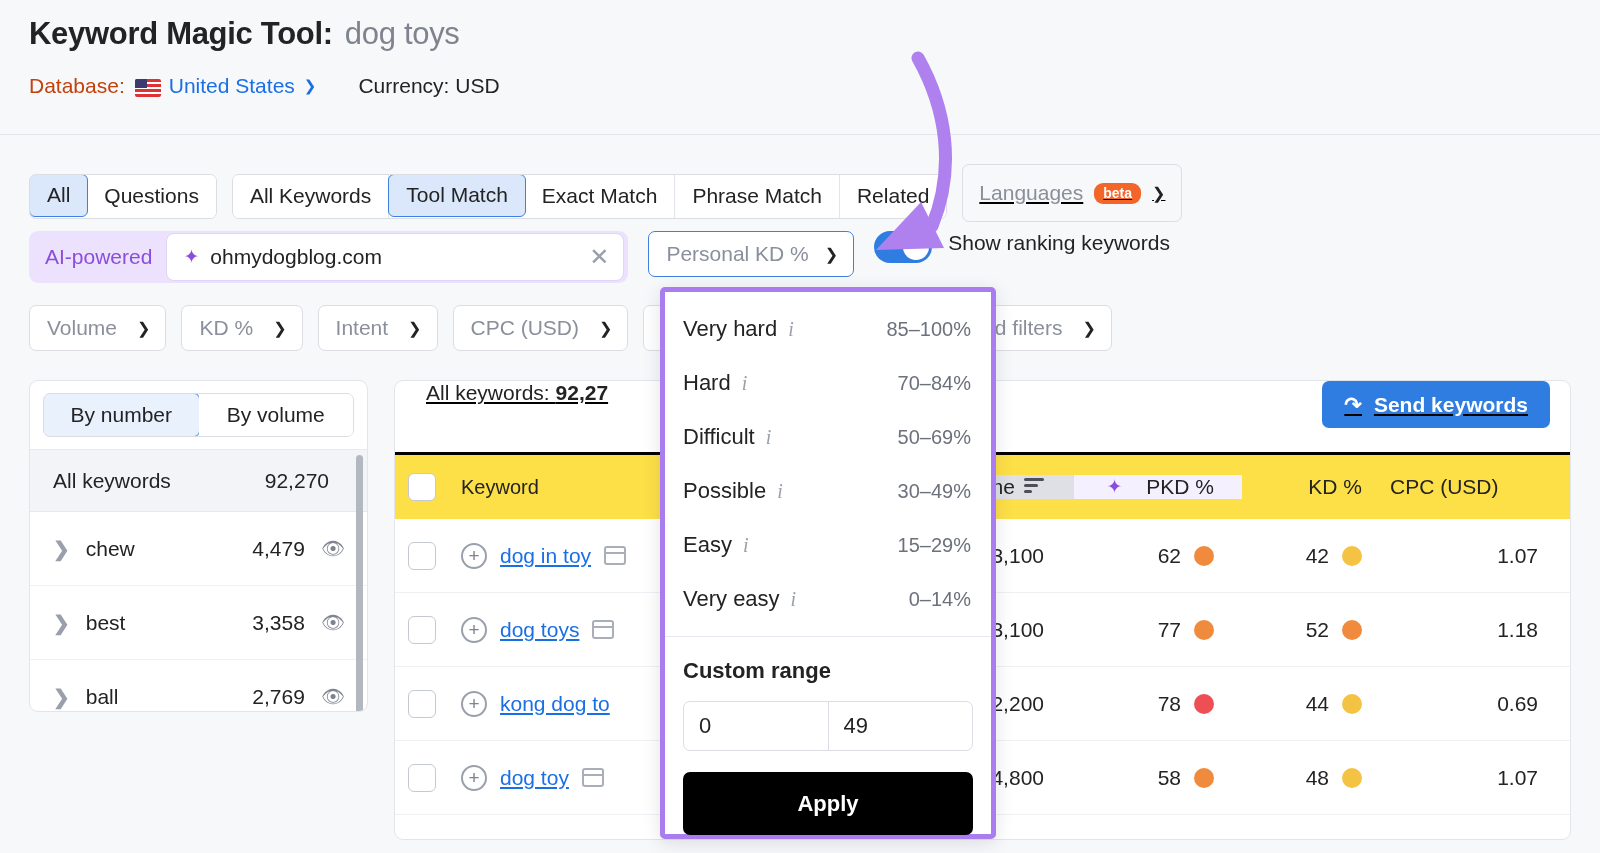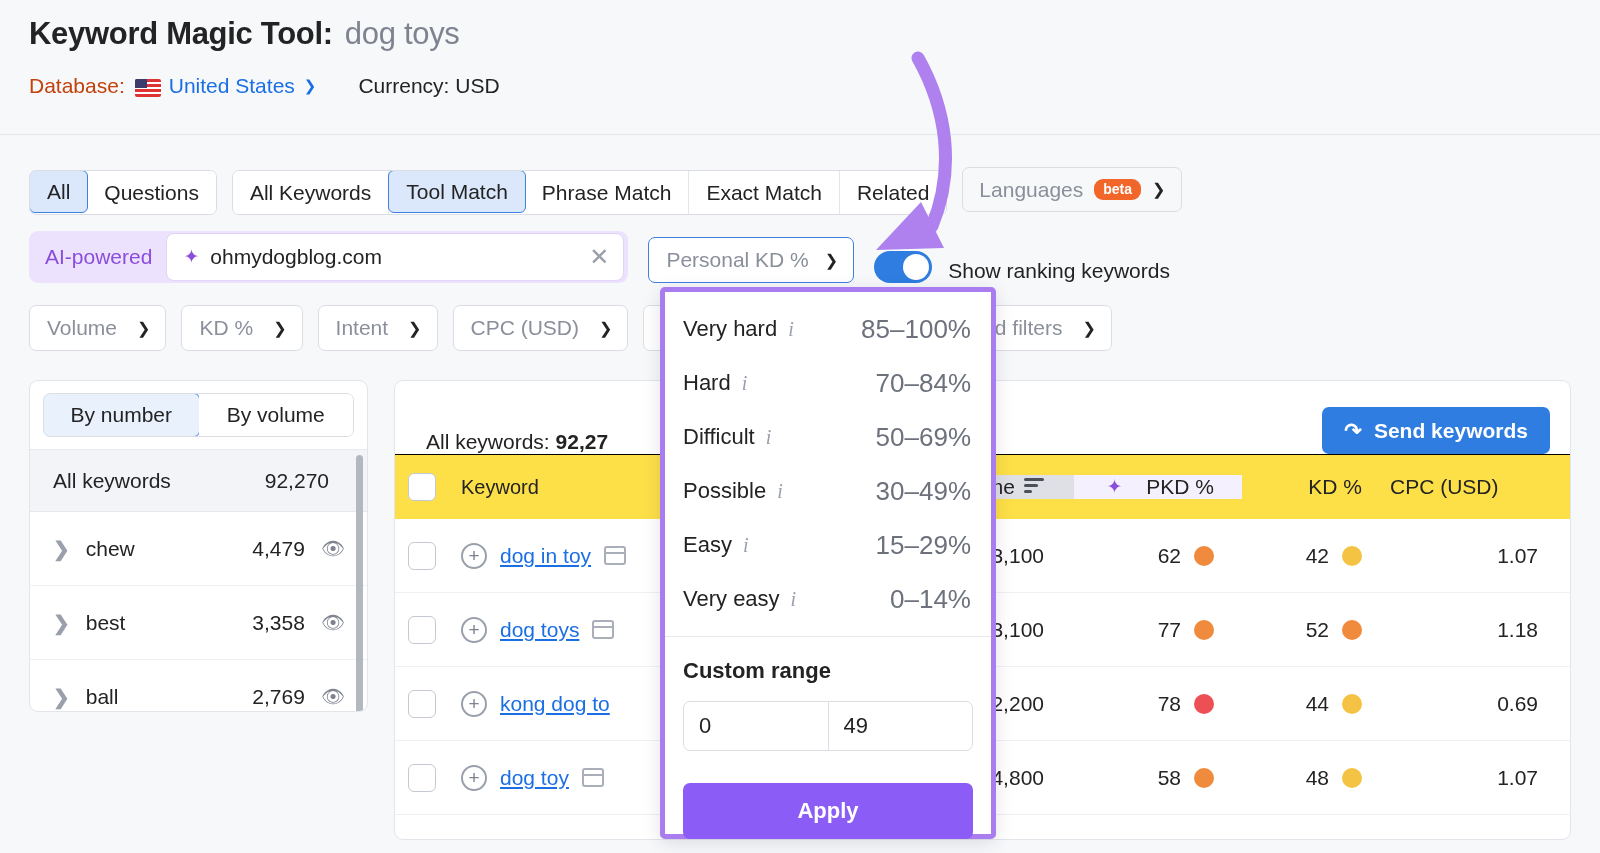--- a/index.html
+++ b/index.html
@@ -54,33 +54,33 @@
     display: flex; align-items: center; justify-content: center;
     padding: 0 17px; font-size: 21px; color: #232324; background: #fff;
     border-right: 1px solid #e3e5eb; height: 100%; white-space: nowrap;
   }
   .pill:last-child { border-right: none; }
   .pill.active {
     background: #dbe8fb; border: 1px solid #3f7fe0; margin: -1px;
     border-radius: 6px; position: relative; z-index: 2;
   }
   .langbox {
-    display: flex; align-items: center; gap: 11px; height: 45px;
+    display: flex; align-items: center; gap: 11px; height: 58px;
     padding: 0 16px; margin-left: 15px;
-    border: 1px solid #dbdde3; border-radius: 7px; background: #f7f8fa;
+    border: 1px solid #dbdde3; border-radius: 7px; background: #f7f8fa; text-decoration: underline;
   }
   .lang-label { font-size: 21px; color: #8a8f9b; }
   .beta {
     background: #f2662a; color: #fff; font-size: 14px; font-weight: bold;
     border-radius: 9px; padding: 2px 9px 3px;
   }
   .chev-dark { font-size: 16px; color: #232324; }
 
   
-  .ai-row { position: absolute; left: 29px; top: 231px; display: flex; align-items: flex-end; }
+  .ai-row { position: absolute; left: 29px; top: 231px; display: flex; align-items: flex-start; }
   .ai-wrap {
     display: flex; align-items: center; background: #ece2fd;
     border-radius: 9px; height: 52px; padding-right: 2px;
   }
   .ai-label { font-size: 21px; color: #8b4ddb; padding: 0 14px 0 16px; }
   .ai-input {
     display: flex; align-items: center; background: #fff; border: 1px solid #e0d5f5;
     border-radius: 8px; height: 48px; width: 458px; margin-right: 2px;
     padding: 0 14px 0 16px; position: relative;
   }
@@ -142,22 +142,23 @@
     position: absolute; right: 4px; top: 74px; width: 7px; height: 345px;
     background: #b3b7c0; border-radius: 4px;
   }
 
   
   .table-panel {
     position: absolute; left: 394px; top: 380px; width: 1177px; height: 460px;
     background: #fff; border: 1px solid #e3e5eb; border-radius: 9px; overflow: hidden;
   }
   .tbl-top {
-    height: 74px; display: flex; align-items: flex-end; padding: 0 20px 0 31px;
-    border-bottom: 1px solid #000000;
+    height: 74px; display: flex; align-items: flex-start; padding: 0 20px 0 31px;
+    border-bottom: 3px solid #000000;
+    text-decoration: underline;
   }
   .allkw { font-size: 21px; color: #232324; }
   .allkw b { font-weight: bold; }
   .avgkd { font-size: 21px; color: #232324; margin-left: 166px; }
   .send-btn {
     margin-left: auto; height: 47px; background: #2f7de1; color: #fff;
     border-radius: 7px; display: flex; align-items: center; gap: 12px;
     padding: 0 22px; font-size: 21px; font-weight: bold;
   }
   .thead { display: flex; height: 64px; align-items: center; background: #fde047; }
@@ -196,28 +197,28 @@
   }
   .kd-inner { padding: 10px 0 0; }
   .kd-row {
     display: flex; align-items: center; height: 54px; padding: 0 20px 0 18px;
   }
   .kd-name { font-size: 22px; color: #232324; }
   .kd-i {
     margin-left: 11px; font-size: 20px; font-style: italic; color: #9aa0ab;
     font-family: "Liberation Serif", serif;
   }
-  .kd-range { margin-left: auto; font-size: 26px; color: #6c717c; }
+  .kd-range { margin-left: auto; font-size: 20px; color: #6c717c; }
   .kd-sep { height: 1px; background: #e6e8ee; margin: 10px 0 0; }
   .kd-custom-title { font-size: 22px; font-weight: bold; color: #232324; padding: 21px 18px 0; }
   .kd-inputs { display: flex; margin: 17px 18px 0; border: 1px solid #dbdde3; border-radius: 7px; overflow: hidden; height: 50px; }
   .kd-inputs > div { flex: 1; display: flex; align-items: center; padding-left: 15px; font-size: 22px; color: #232324; }
   .kd-inputs > div:first-child { border-right: 1px solid #dbdde3; }
   .apply-btn {
-    margin: 32px 18px 0; height: 56px; background: #8b5cf6; color: #fff;
+    margin: 21px 18px 0; height: 63px; background: #000000; color: #fff;
     border-radius: 7px; display: flex; align-items: center; justify-content: center;
     font-size: 22px; font-weight: bold;
   }
 
   
   .arrow { position: absolute; left: 820px; top: 50px; z-index: 60; pointer-events: none; }
 </style>
 </head>
 <body>
 
@@ -238,22 +239,22 @@
   </div>
 
   <div class="tabs-row">
     <div class="pillgroup">
       <div class="pill active">All</div>
       <div class="pill">Questions</div>
     </div>
     <div class="pillgroup">
       <div class="pill">All Keywords</div>
       <div class="pill active">Tool Match</div>
+      <div class="pill">Exact Match</div>
       <div class="pill">Phrase Match</div>
-      <div class="pill">Exact Match</div>
       <div class="pill">Related</div>
     </div>
     <div class="langbox">
       <span class="lang-label">Languages</span>
       <span class="beta">beta</span>
       <span class="chev-dark">❯</span>
     </div>
   </div>
 
   <div class="ai-row">

